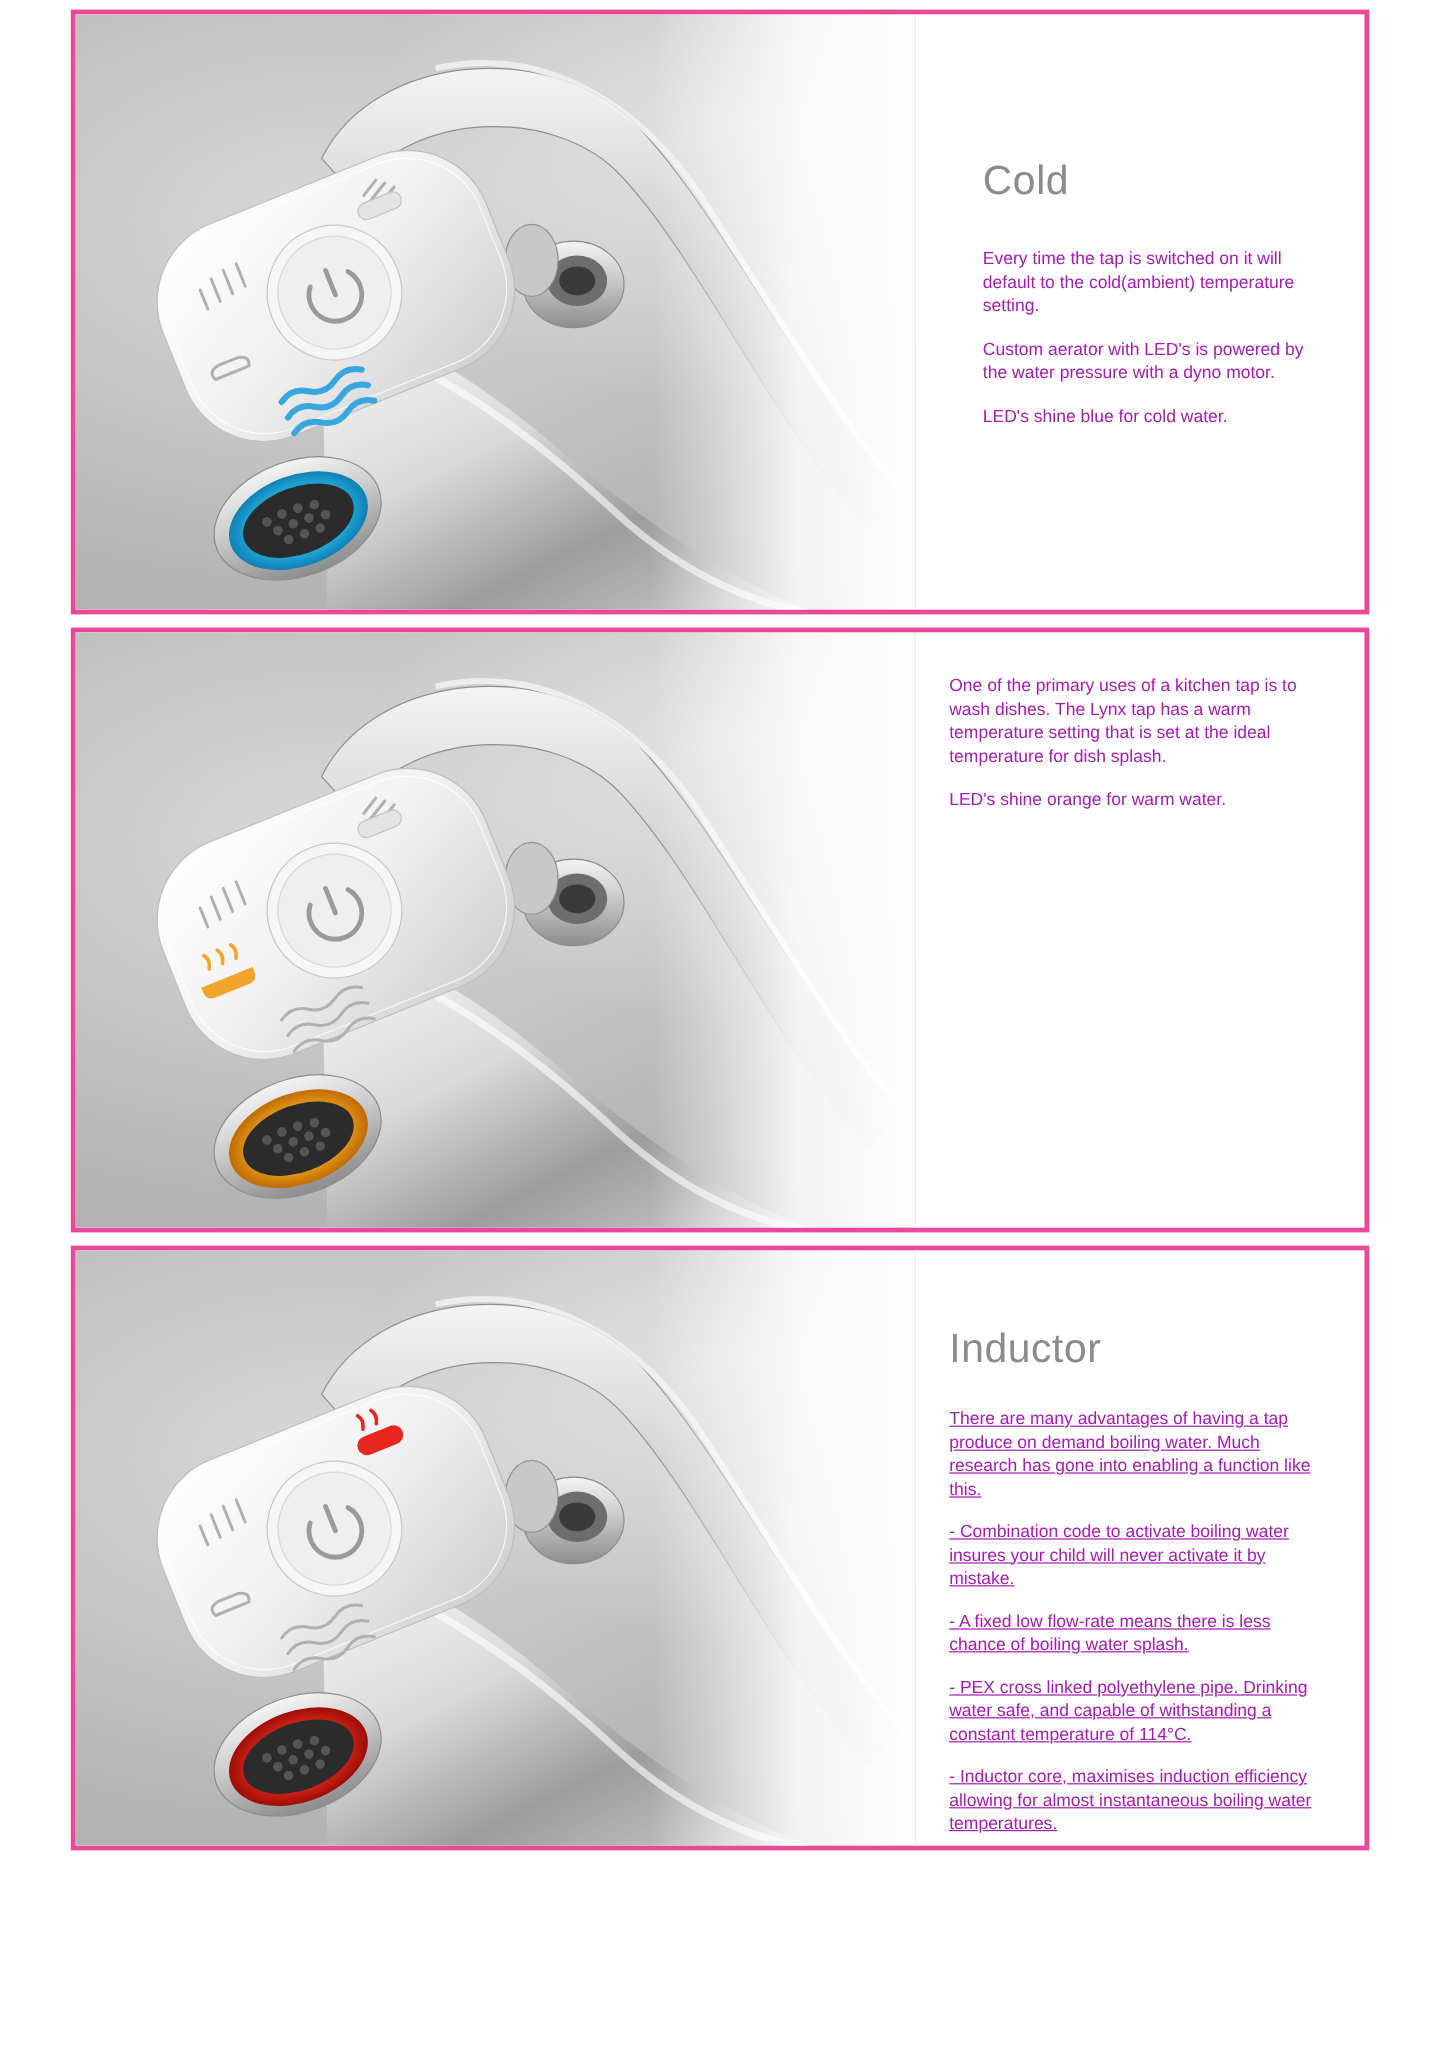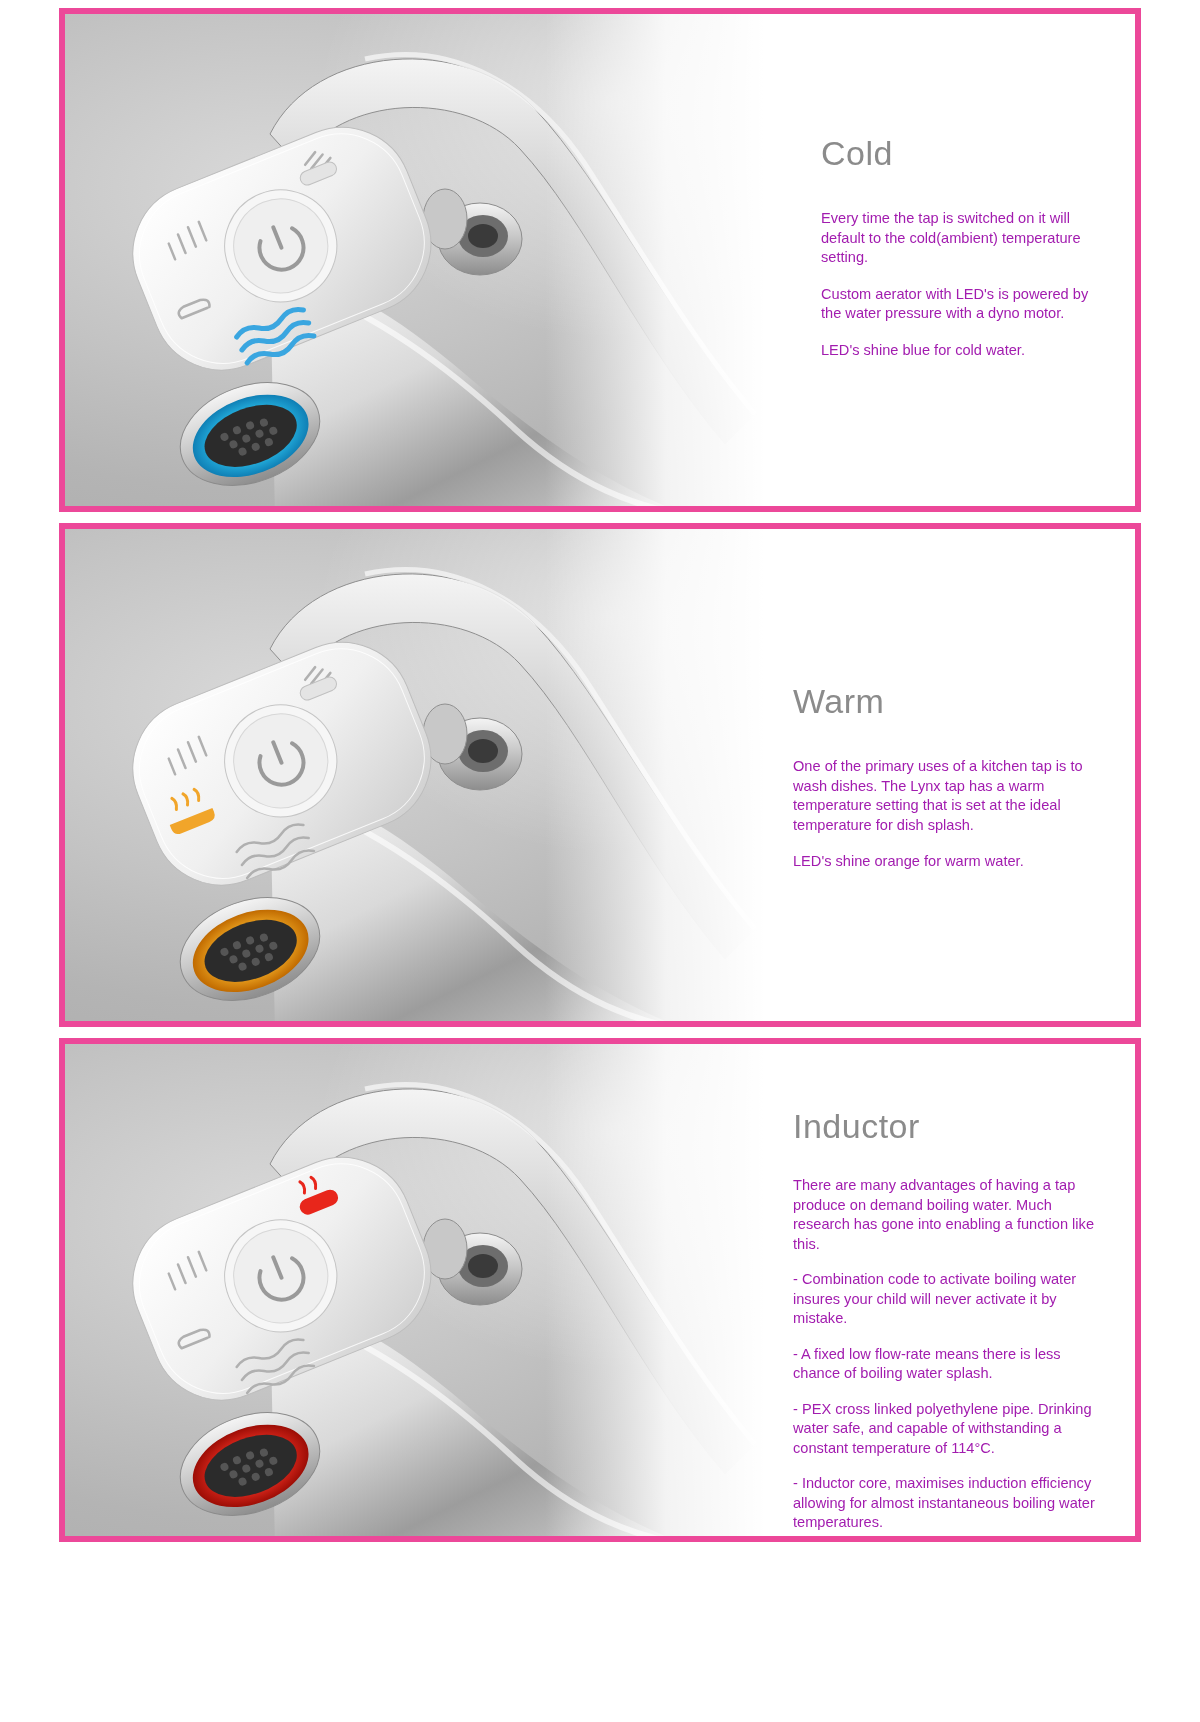--- a/index.html
+++ b/index.html
@@ -22,21 +22,21 @@
     align-items: center;
     justify-content: flex-start;
     padding-top: 8px;
     box-sizing: border-box;
   }
   .panel {
     position: relative;
     width: 1082px;
     height: 504px;
     margin-bottom: 11px;
-    border: 6px solid #ec4899;
+    border: 4px solid #ec4899;
     box-sizing: border-box;
     overflow: hidden;
     display: flex;
   }
   .panel:last-child {
     margin-bottom: 0;
   }
   
   .render {
     position: relative;
@@ -103,21 +103,21 @@
   
   .p1 .heading { margin-top: 120px; margin-left: 28px; }
   .p1 .body { margin-top: 36px; margin-left: 28px; }
 
   .p2 .heading { margin-top: 153px; margin-left: 0px; }
   .p2 .body { margin-top: 36px; margin-left: 0px; }
   .p2 .para { max-width: 340px; }
 
   .p3 .heading { margin-top: 63px; margin-left: 0px; }
   .p3 .body { margin-top: 30px; margin-left: 0px; }
-  .p3 .para { max-width: 348px; margin-bottom: 16px; }
+  .p3 .para { max-width: 348px; margin-bottom: 16px; text-decoration: underline; }
 </style>
 </head>
 <body>
 
 <div class="page">
 
   <div class="panel p1">
     <div class="render">
       <div class="tap">
         <svg width="700" height="504" viewBox="0 0 700 504" xmlns="http://www.w3.org/2000/svg">
@@ -286,21 +286,20 @@
               <circle cx="172" cy="434" r="4"></circle>
                 <circle cx="186" cy="434" r="4"></circle>
               <circle cx="200" cy="434" r="4"></circle>
             </g>
           </g>
         </svg>
       </div>
       <div class="render-fade"></div>
     </div>
     <div class="textcol">
-      <h2 class="heading">Warm</h2>
       <div class="body">
         <p class="para">One of the primary uses of a kitchen tap is to wash dishes. The Lynx tap has a warm temperature setting that is set at the ideal temperature for dish splash.</p>
         <p class="para">LED's shine orange for warm water.</p>
       </div>
     </div>
   </div>
 
   <div class="panel p3">
     <div class="render">
       <div class="tap">

